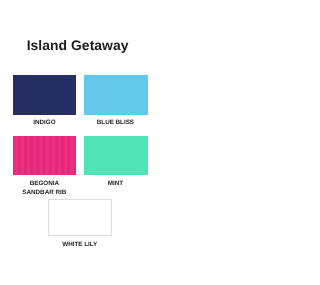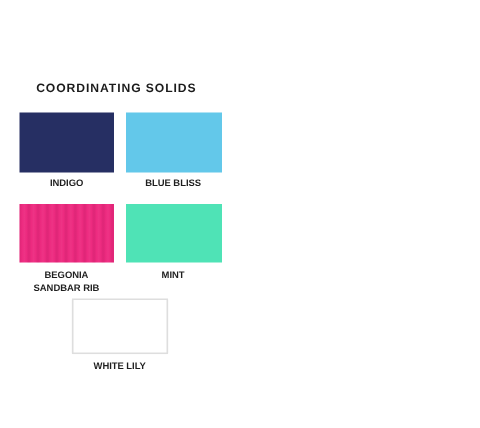--- a/index.html
+++ b/index.html
@@ -59,22 +59,22 @@
   #cell-1 .caption { top:43.6px; left:-0.7px; }
   #cell-2 .caption { top:43.1px; }
   #cell-3 .caption { top:43.0px; left:-0.7px; }
   #cell-4 .caption { top:40.7px; }
 </style>
 </head>
 <body>
 
 <div class="page">
 
+  <div class="title">Island Getaway</div>
 
-  <div class="subtitle">COORDINATING SOLIDS</div>
 
   <div id="swatch-grid">
 
     <div class="swatch-cell" id="cell-0">
       <div class="chip" style="background-color: rgb(38, 47, 99);"></div>
       <div class="caption">
         <span class="cap-line">INDIGO</span>
       </div>
     </div>
 

